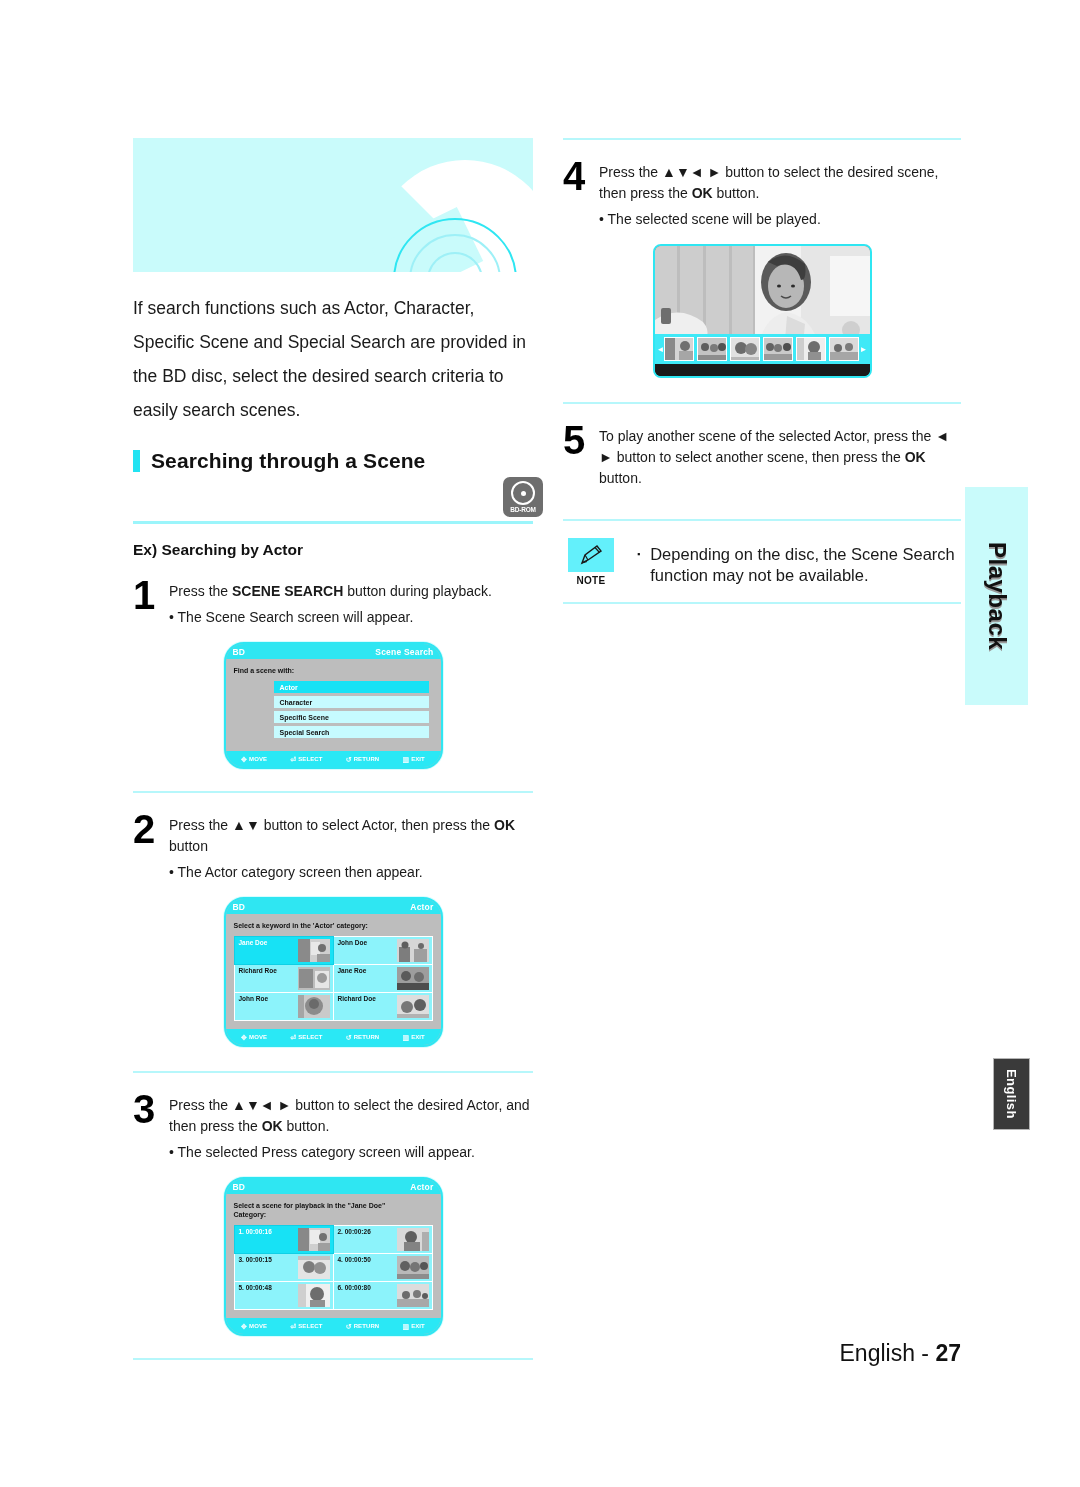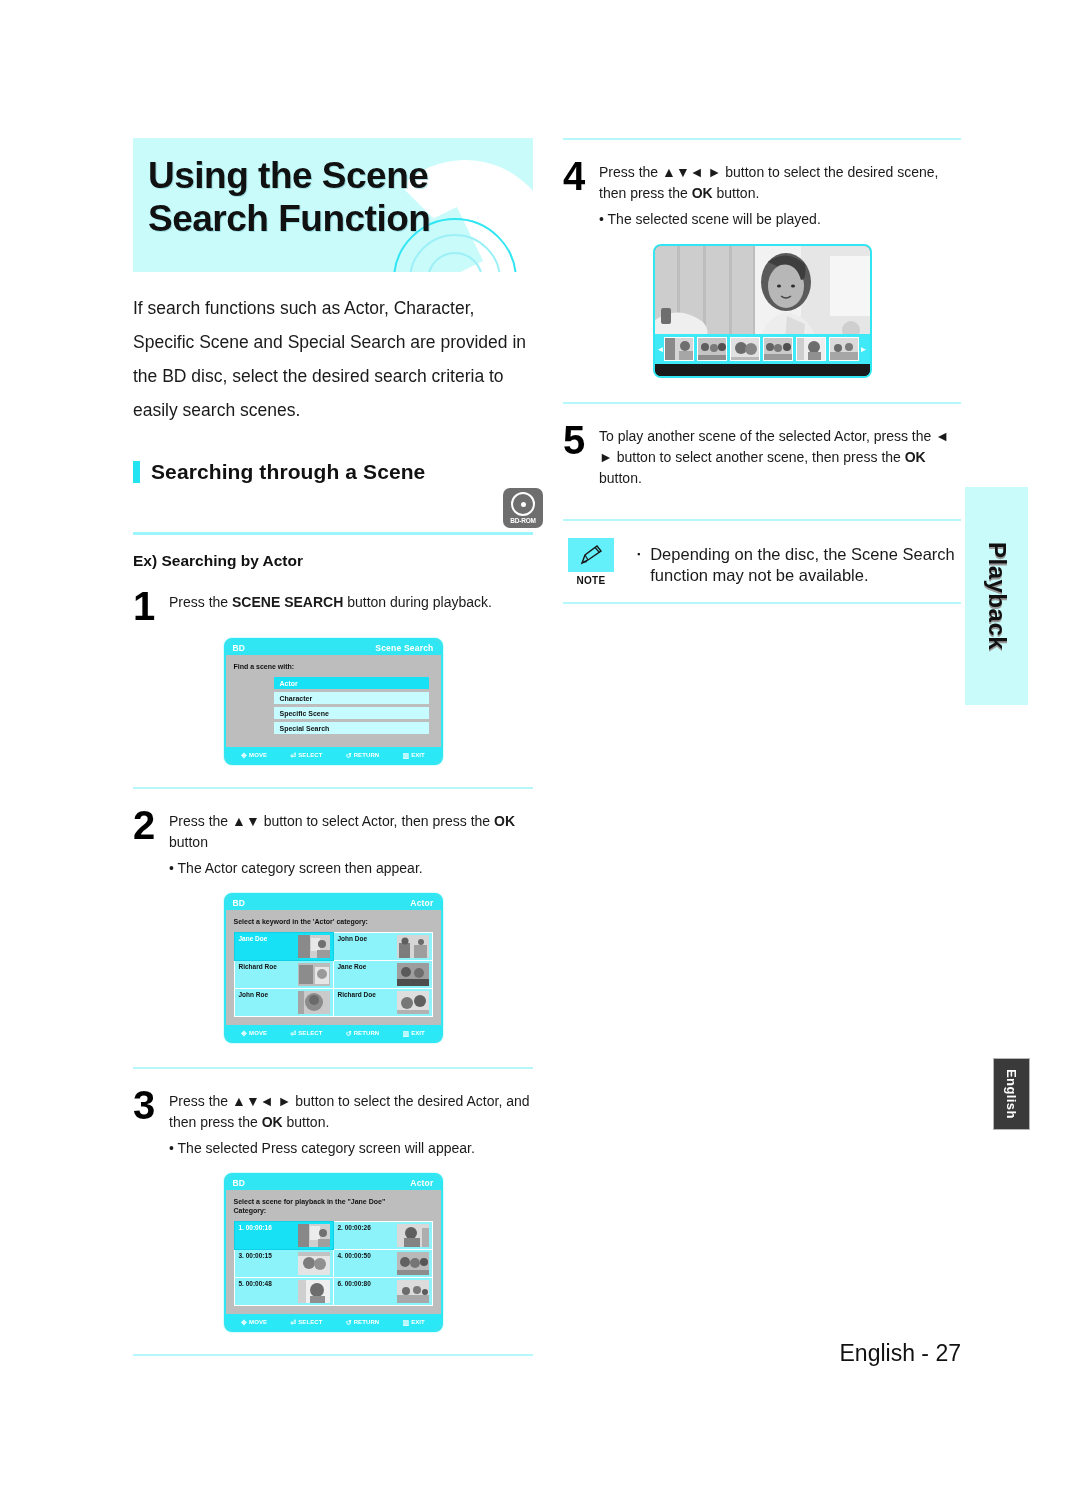--- a/index.html
+++ b/index.html
@@ -45,21 +45,21 @@
   .r2{left:34px;top:74px;width:88px;height:88px;border-color:#9ef0f7 !important;}
   .r3{left:52px;top:92px;width:52px;height:52px;border-color:#9ef0f7 !important;}
 
   
   .intro{
     margin-top:19px;font-size:17.5px;line-height:34px;color:#1a1a1a;
   }
 
   
   .section-head{
-    display:flex;align-items:center;margin-top:33px;
+    display:flex;align-items:center;margin-top:22px;
   }
   .section-bar{width:7px;height:22px;background:#22e3f2;margin-right:11px;}
   .section-title{font-size:21px;font-weight:bold;color:#111;letter-spacing:.1px;}
 
   
   .badge-row{position:relative;height:48px;}
   .bdrom{
     position:absolute;right:-10px;top:4px;width:40px;height:40px;border-radius:7px;
     background:#6e6e6e;display:flex;flex-direction:column;align-items:center;
     justify-content:center;
@@ -83,21 +83,21 @@
   .step-num{
     width:36px;flex:0 0 36px;font-size:40px;font-weight:bold;color:#000;
     line-height:36px;text-align:left;
   }
   .step-body{flex:1;font-size:14px;line-height:21px;color:#1a1a1a;padding-top:4px;}
   .step-body .sub{display:block;margin-top:5px;}
   .step-body b{font-weight:bold;}
 
   
   .osd{
-    width:215px;margin:14px auto 0 auto;border:2px solid #2fe6f2;border-radius:8px;
+    width:215px;margin:14px auto 0 auto;border:2px solid #2fe6f2;border-radius:20px;
     background:#bdbdbd;overflow:hidden;position:relative;
     box-shadow:0 0 0 1px #d8fdff;
   }
   .osd-top{
     height:15px;background:#2fe6f2;display:flex;align-items:center;
     justify-content:space-between;padding:0 7px;box-sizing:border-box;
   }
   .osd-top span{font-size:8.5px;color:#ffffff;font-weight:bold;letter-spacing:.2px;}
   .osd-mid{padding:7px 8px 8px 8px;min-height:92px;box-sizing:border-box;}
   .osd-prompt{font-size:7px;color:#111;font-weight:bold;margin-bottom:6px;line-height:9px;}
@@ -174,42 +174,38 @@
   }
   .tab-english span{
     writing-mode:vertical-rl;font-size:13px;font-weight:bold;color:#ffffff;letter-spacing:.4px;
   }
 
   
   .footer{
     position:absolute;left:563px;top:1340px;width:398px;text-align:right;
     font-size:23px;color:#111;
   }
-  .footer b{font-weight:normal;margin-top:40px;}
+  .footer b{font-weight:bold;margin-top:40px;}
   .footer .lightt{font-weight:normal;}
 </style>
 </head>
 <body>
 
 <div class="page">
 
   <div class="col-left">
 
     <div class="banner">
       <div class="disc">
         <div class="wedge"></div>
         <div class="notch"></div>
         <div class="ring r1"></div>
         <div class="ring r2"></div>
         <div class="ring r3"></div>
       </div>
-      <div class="banner-title">
-        <div>Using the Scene</div>
-        <div>Search Function</div>
-      </div>
     </div>
 
     <div class="intro">If search functions such as Actor, Character, Specific Scene and Special Search are provided in the BD disc, select the desired search criteria to easily search scenes.</div>
 
     <div class="section-head">
       <div class="section-bar"></div>
       <div class="section-title">Searching through a Scene</div>
     </div>
 
     <div class="badge-row">
@@ -222,20 +218,21 @@
     </div>
 
     <div class="hr"></div>
 
     <div class="ex">Ex) Searching by Actor</div>
 
     <div class="step">
       <div class="step-num">1</div>
       <div class="step-body">
         <span>Press the </span><b>SCENE SEARCH</b><span> button during playback.</span>
+        <span class="sub">• The Scene Search screen will appear.</span>
       </div>
     </div>
 
     <div class="osd">
       <div class="osd-top">
         <span>BD</span>
         <span>Scene Search</span>
       </div>
       <div class="osd-mid">
         <div class="osd-prompt">Find a scene with:</div>

